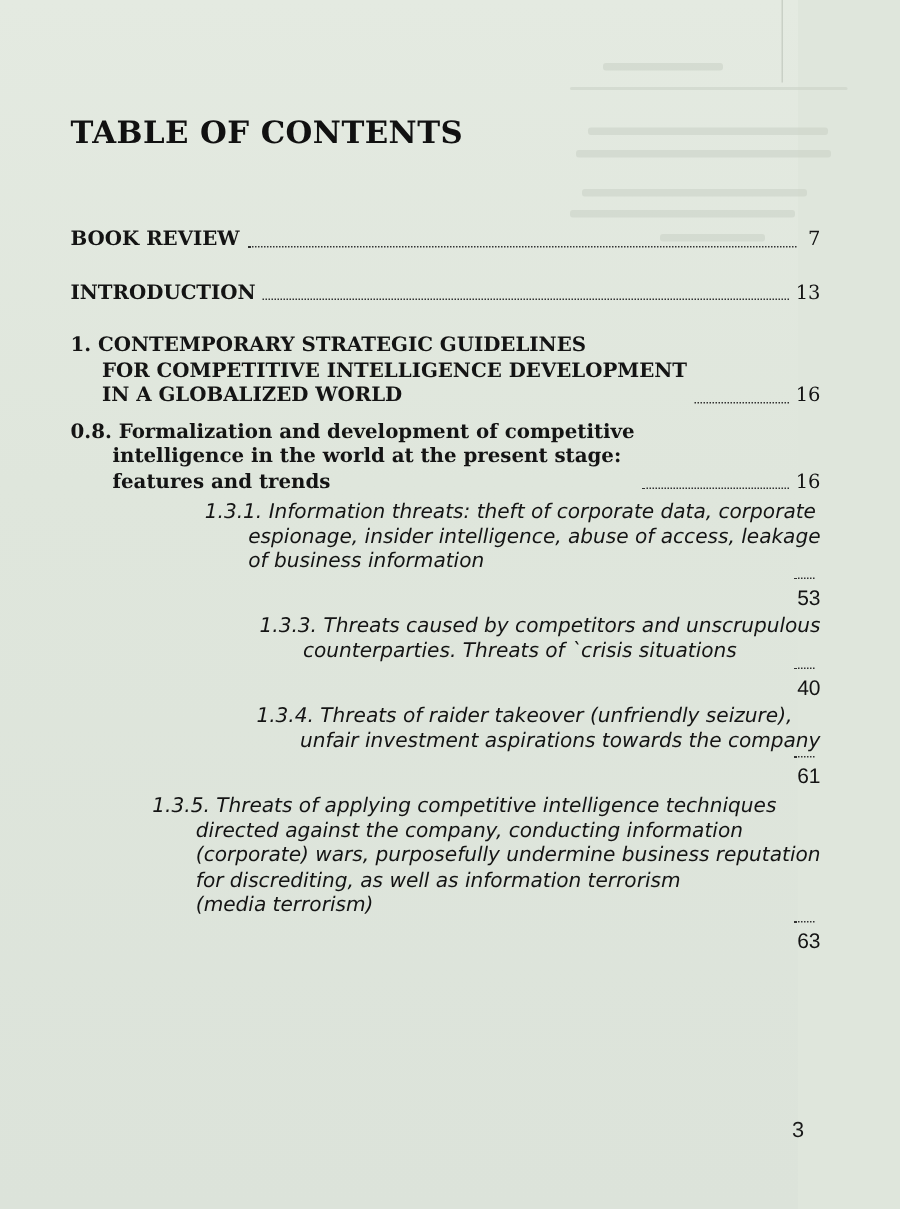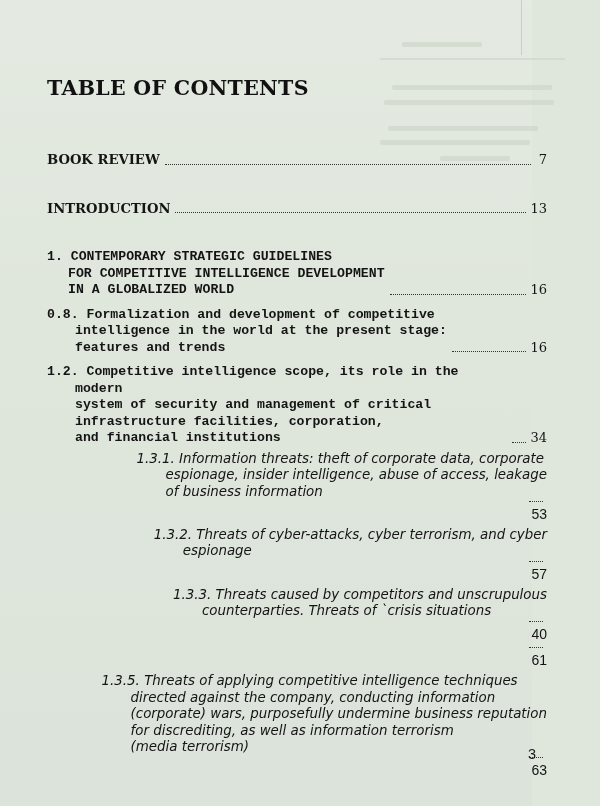--- a/index.html
+++ b/index.html
@@ -70,21 +70,20 @@
       font-size: 13.4px;
       line-height: 16.6px;
     }
     .entry .text {
       flex: 0 1 auto;
       white-space: pre-line;
     }
     .entry.indent .text {
       padding-left: 28px;
       text-indent: -28px;
-      font-family: Liberation Mono, monospace;
     }
     .entry.indent-sub .text {
       padding-left: 29px;
       text-indent: -29px;
     }
     .entry .leader {
       flex: 1 1 auto;
       min-width: 14px;
       border-bottom: 1.6px dotted #333;
       margin: 0 4px 4px 5px;
@@ -96,21 +95,21 @@
       font-weight: normal;
       font-style: normal;
       font-size: 14px;
       text-align: right;
       min-width: 12px;
     }
     .entry.bold .pg {
       font-family: "DejaVu Serif", serif;
       font-size: 13px;
     }
-    .gap-l { margin-top: 32px; }
+    .gap-l { margin-top: 19px; }
     .gap-m { margin-top: 8px; }
     .gap-s { margin-top: 4px; flex-direction: column; }
     .folio {
       position: absolute;
       left: 528px;
       top: 746px;
       font-family: "Liberation Sans", sans-serif;
       font-size: 14.5px;
       color: #1a1a1a;
     }
@@ -154,53 +153,41 @@
     </div>
 
     <div class="entry bold indent gap-m">
       <span class="text">0.8. Formalization and development of competitive
 intelligence in the world at the present stage:
 features and trends</span>
       <span class="leader"></span>
       <span class="pg">16</span>
     </div>
 
-    <div class="entry bold indent gap-m">
-      <span class="text">1.2. Competitive intelligence scope, its role in the modern
-system of security and management of critical
-infrastructure facilities, corporation,
-and financial institutions</span>
-      <span class="leader"></span>
-      <span class="pg">34</span>
-    </div>
 
 
     <div class="entry ital indent-sub gap-s">
       <span class="text">1.3.1. Information threats: theft of corporate data, corporate
 espionage, insider intelligence, abuse of access, leakage
 of business information</span>
       <span class="leader"></span>
       <span class="pg">53</span>
     </div>
 
-    <div class="entry ital indent-sub gap-s">
-      <span class="text">1.3.2. Threats of cyber-attacks, cyber terrorism, and cyber
-espionage</span>
-      <span class="leader"></span>
-      <span class="pg">57</span>
-    </div>
 
     <div class="entry ital indent-sub gap-s">
       <span class="text">1.3.3. Threats caused by competitors and unscrupulous
 counterparties. Threats of `crisis situations</span>
       <span class="leader"></span>
       <span class="pg">40</span>
     </div>
 
     <div class="entry ital indent-sub gap-s">
+      <span class="text">1.3.4. Threats of raider takeover (unfriendly  seizure),
+unfair investment aspirations towards the company</span>
       <span class="leader"></span>
       <span class="pg">61</span>
     </div>
 
     <div class="entry ital indent-sub gap-s">
       <span class="text">1.3.5. Threats of applying competitive intelligence techniques
 directed against the company, conducting information
 (corporate) wars, purposefully undermine business reputation
 for discrediting, as well as information terrorism
 (media terrorism)</span>

